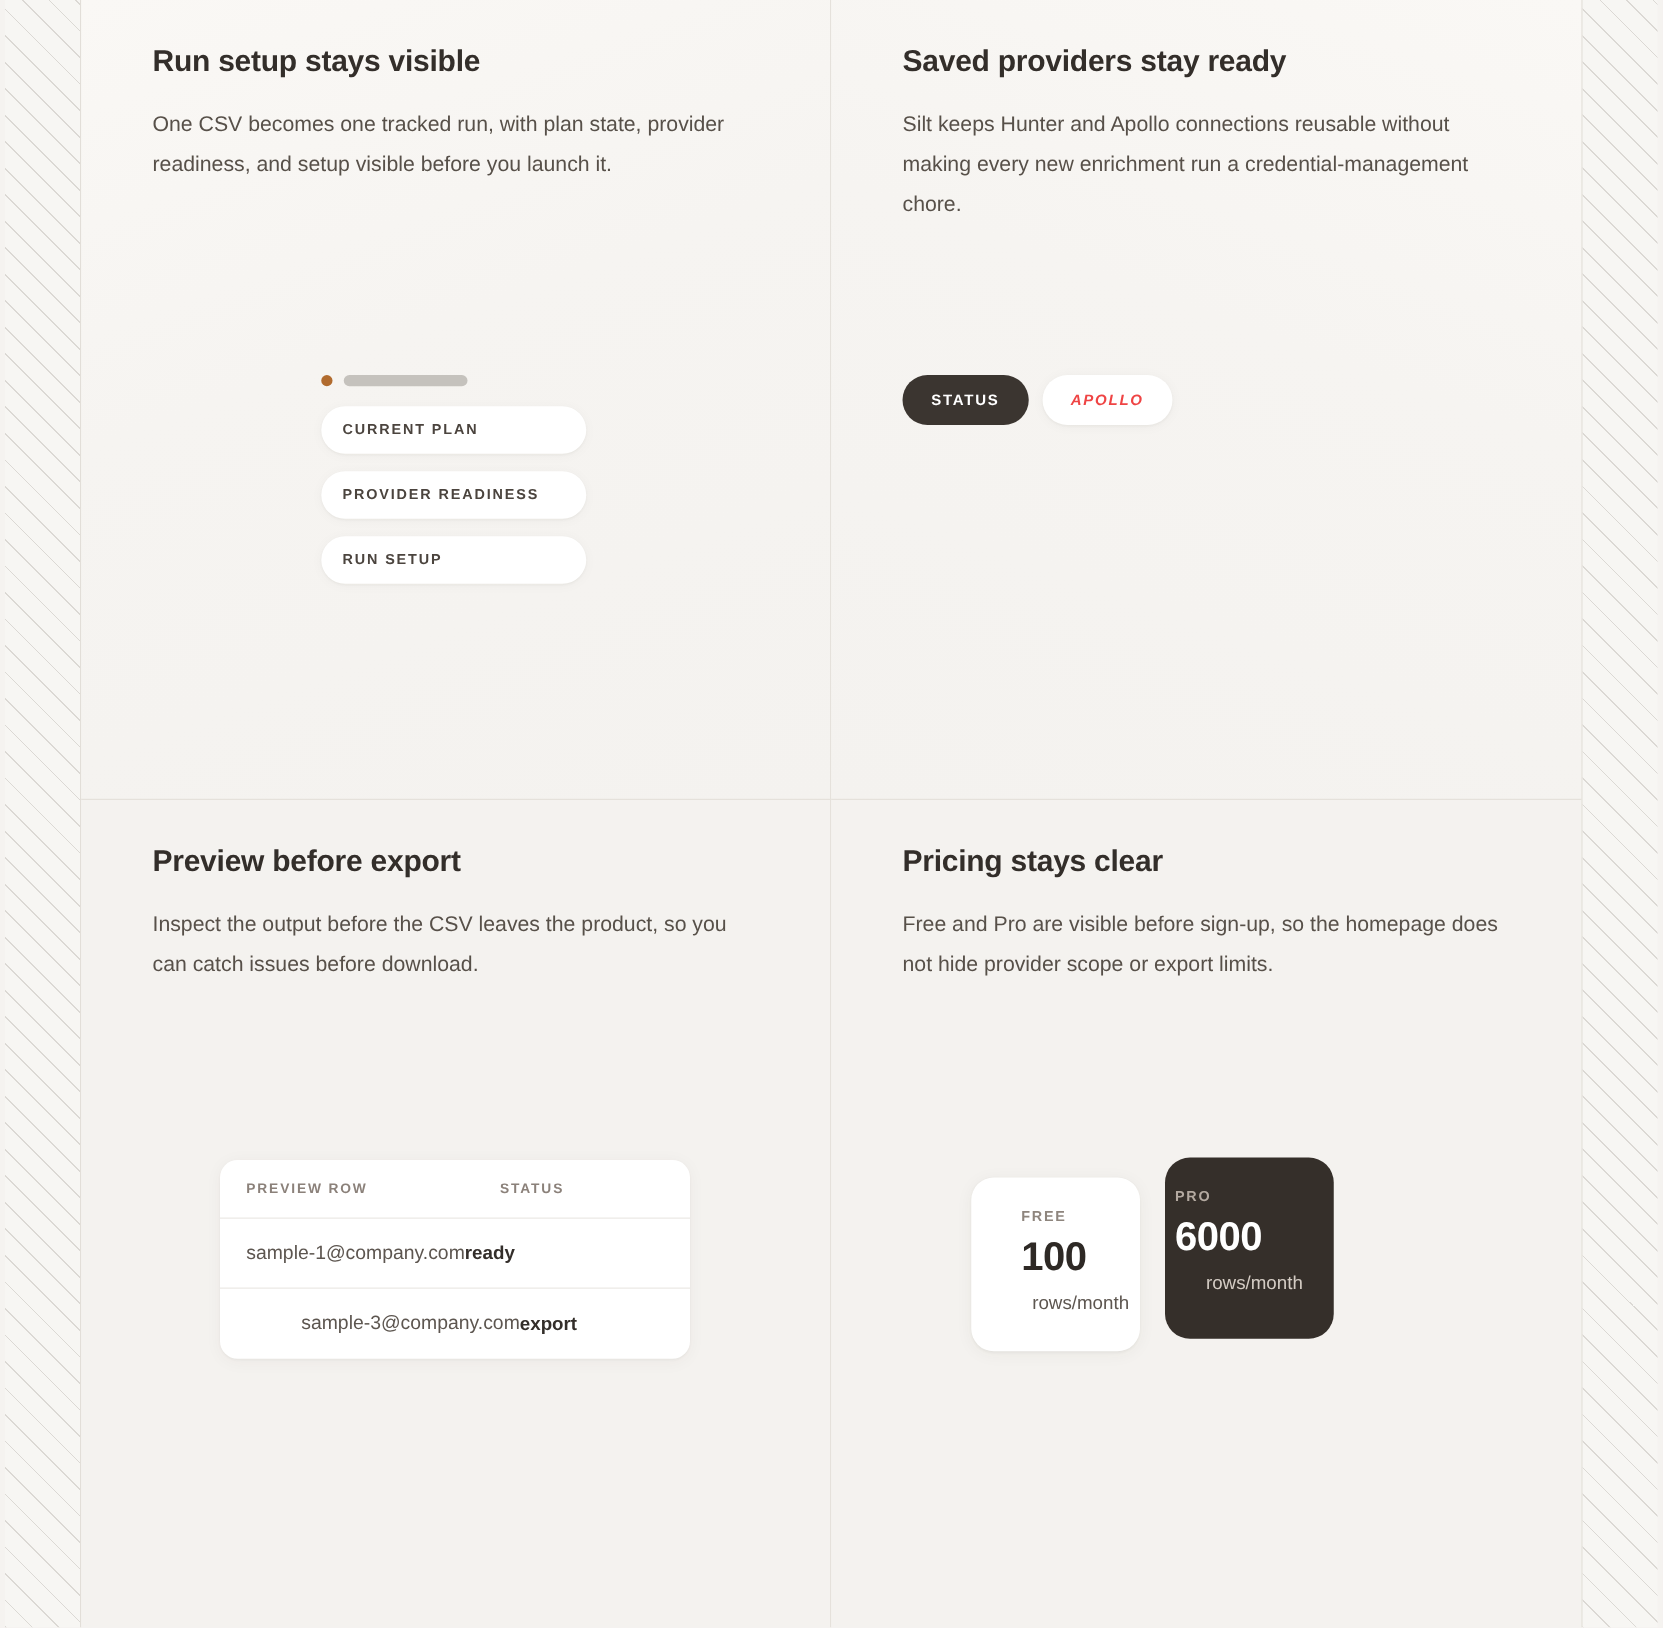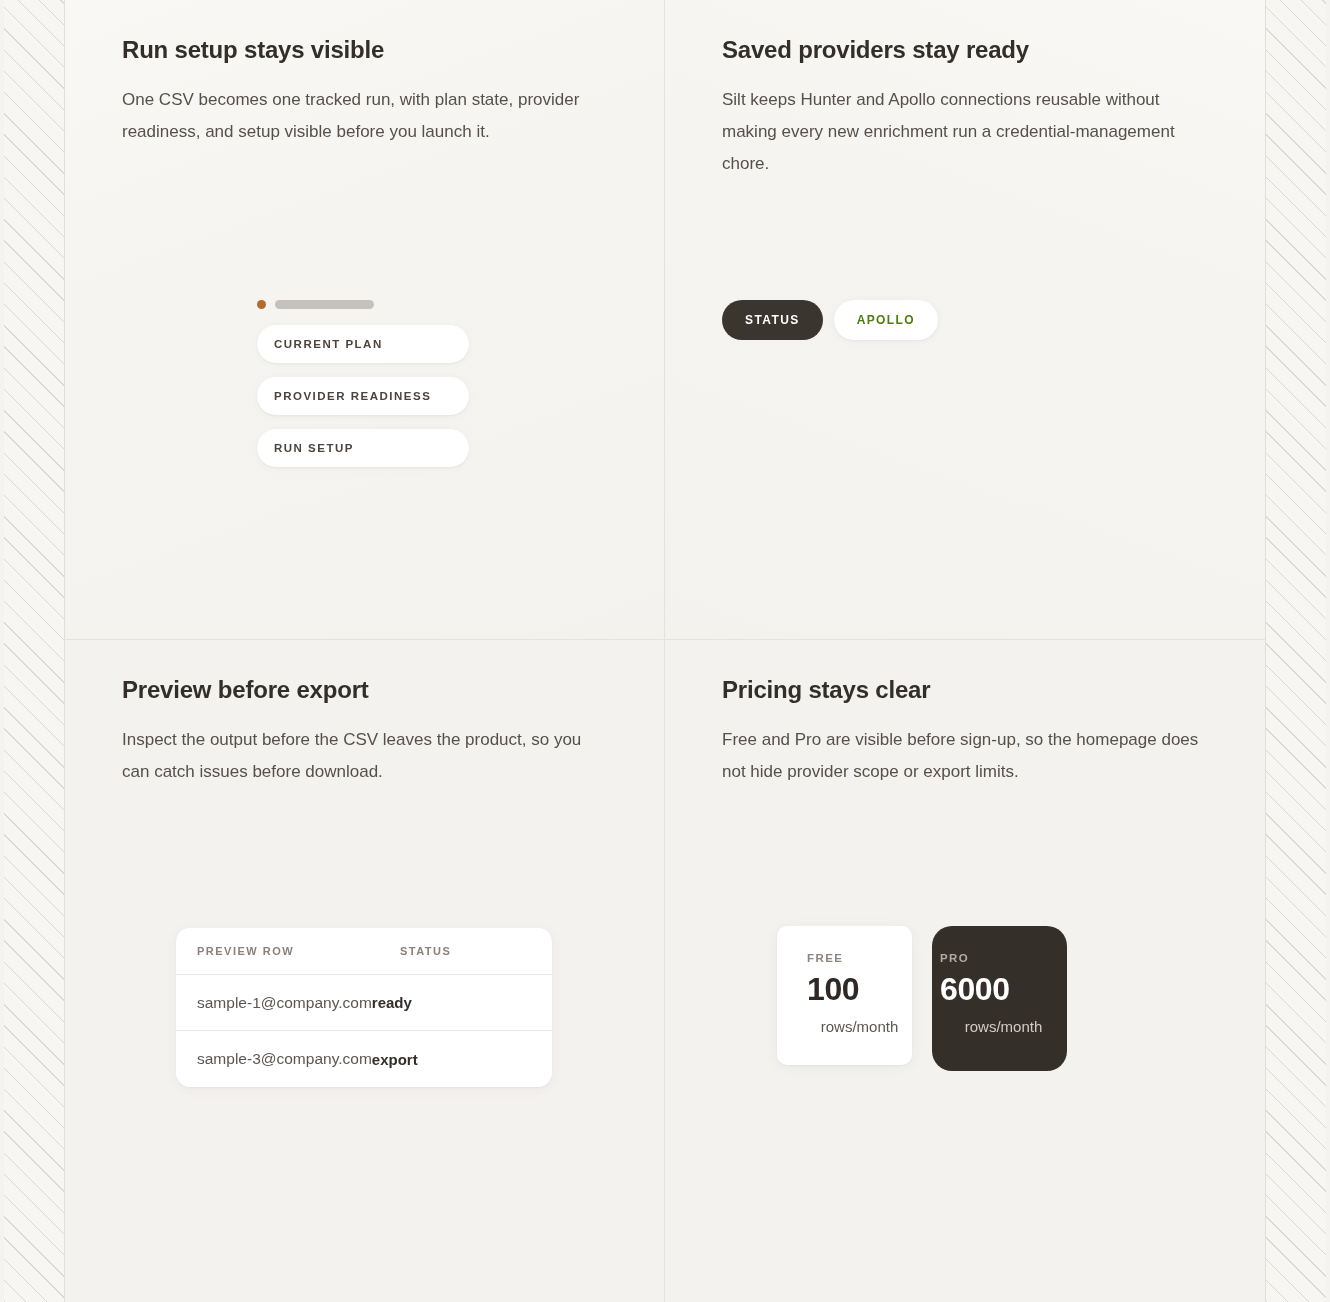--- a/index.html
+++ b/index.html
@@ -134,22 +134,22 @@
     height: 40px;
     border-radius: 99px;
     display: flex;
     align-items: center;
     padding: 0 23px;
     font-size: 12px;
     font-weight: 700;
     letter-spacing: 1.4px;
   }
   .tab--active { background: #3b3530; color: #ffffff; }
-  .tab--idle   { background: #ffffff; color: #4d7c0f;
-                 box-shadow: 0 1px 2px rgba(60,50,40,0.05), 0 1px 10px rgba(60,50,40,0.04); }
+  .tab--idle   { background: #ffffff; color: #ef4444;
+                 box-shadow: 0 1px 2px rgba(60,50,40,0.05), 0 1px 10px rgba(60,50,40,0.04); font-style: italic; }
 
   .note-card {
     width: 485px;
     background: #ffffff;
     border-radius: 15px;
     padding: 25px 28px 27px 28px;
     box-shadow: 0 1px 2px rgba(60,50,40,0.05), 0 2px 14px rgba(60,50,40,0.045);
   }
   .note-text {
     font-size: 16px;
@@ -183,21 +183,21 @@
   .th--row { width: 203px; flex: none; }
   .th--status { }
 
   .table-row {
     display: flex;
     height: 56px;
     align-items: center;
     padding-left: 21px;
     border-bottom: 1px solid #ece9e5;
   }
-  .table-row:last-child { border-bottom: none; }
+  .table-row:last-child { border-bottom: none; margin-left: 44px; }
   .td-email {
     font-size: 15.5px;
     color: #5d5650;
     white-space: nowrap;
   }
   .td-status {
     font-size: 15px;
     font-weight: 700;
     color: #332e2a;
     white-space: nowrap;
@@ -206,25 +206,24 @@
   
   .v-pricing { left: 112px; top: 286px; display: flex; align-items: flex-start; gap: 20px; }
 
   .tier {
     border-radius: 18px;
     display: flex;
     flex-direction: column;
   }
   .tier--free {
     width: 135px; height: 139px;
-    margin-top: 0;
+    margin-top: 16px;
     background: #ffffff;
-    padding: 26px 0 0 30px;
+    padding: 26px 0 0 40px;
     box-shadow: 0 1px 2px rgba(60,50,40,0.05), 0 2px 14px rgba(60,50,40,0.05);
-    border-radius: 10px;
   }
   .tier--pro {
     width: 135px; height: 145px;
     background: #352f2a;
     padding: 26px 0 0 8px;
     border-radius: 20px;
   }
   .tier-label {
     font-size: 11.5px;
     font-weight: 700;

